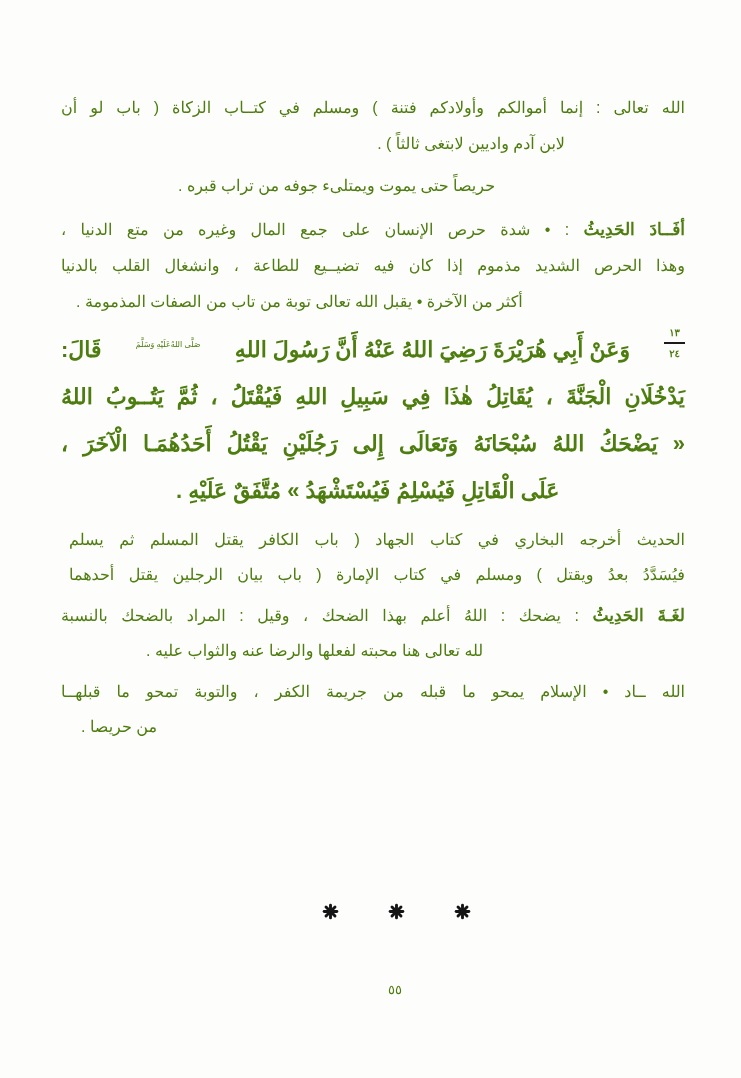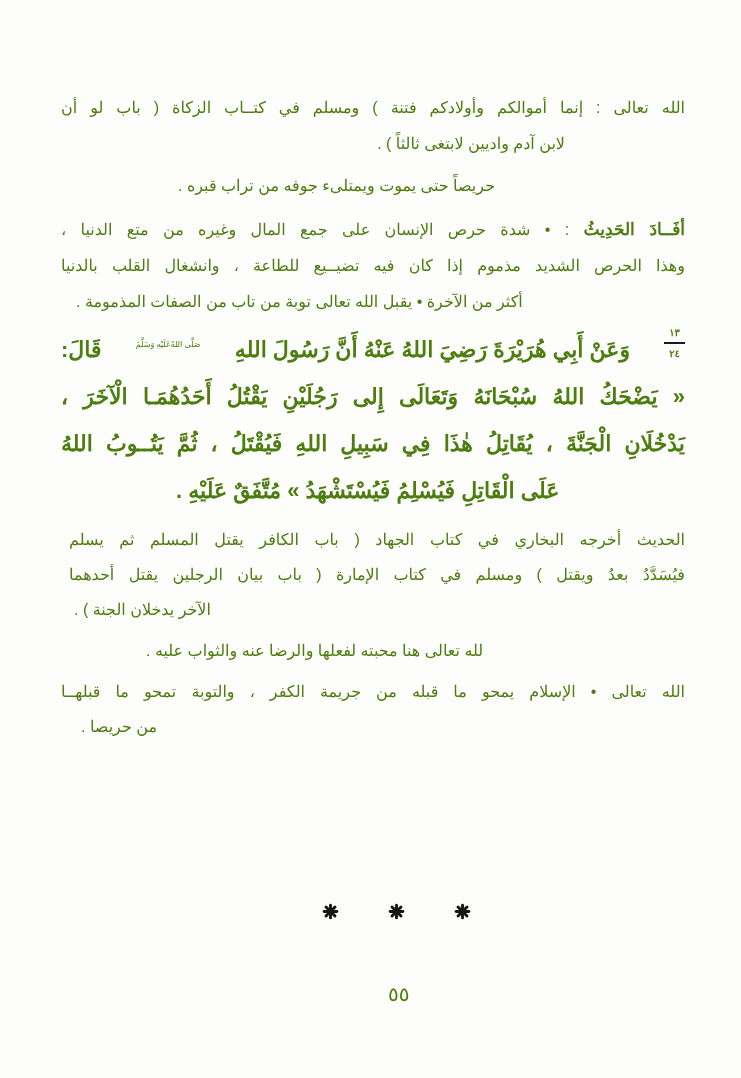--- a/index.html
+++ b/index.html
@@ -69,21 +69,21 @@
   .ornament-separator {
     position:absolute;
     top:903px; left:322px;
     display:flex; gap:49px;
     direction:ltr;
   }
   .asterisk { width:17px; height:17px; }
   .page-number {
     position:absolute;
     top:982px; left:388px;
-    font-size:20px;
+    font-size:13px;
     letter-spacing:3px;
     direction:rtl;
   }
 </style>
 </head>
 <body>
 
 <div class="page">
   <div class="text-column">
 
@@ -108,37 +108,37 @@
           <span class="num-top">١٣</span>
           <span class="num-bottom">٢٤</span>
         </span>
         <span>وَعَنْ أَبِي هُرَيْرَةَ رَضِيَ اللهُ عَنْهُ أَنَّ رَسُولَ اللهِ</span>
         <span class="seal">
           <span>صَلَّى اللهُ</span>
           <span>عَلَيْهِ وَسَلَّمَ</span>
         </span>
         <span>قَالَ:</span>
       </div>
+      <span class="line jline">يَدْخُلَانِ الْجَنَّةَ ، يُقَاتِلُ هٰذَا فِي سَبِيلِ اللهِ فَيُقْتَلُ ، ثُمَّ يَتُــوبُ اللهُ</span>
       <span class="line jline">« يَضْحَكُ اللهُ سُبْحَانَهُ وَتَعَالَى إِلى رَجُلَيْنِ يَقْتُلُ أَحَدُهُمَـا الْآخَرَ ،</span>
-      <span class="line jline">يَدْخُلَانِ الْجَنَّةَ ، يُقَاتِلُ هٰذَا فِي سَبِيلِ اللهِ فَيُقْتَلُ ، ثُمَّ يَتُــوبُ اللهُ</span>
       <span class="line lline" style="margin-left:115px;">عَلَى الْقَاتِلِ فَيُسْلِمُ فَيُسْتَشْهَدُ » مُتَّفَقٌ عَلَيْهِ .</span>
     </div>
 
     <div class="sec sec-takhrij body-text">
       <span class="line jline">الحديث أخرجه البخاري في كتاب الجهاد ( باب الكافر يقتل المسلم ثم يسلم</span>
       <span class="line jline">فيُسَدَّدُ بعدُ ويقتل ) ومسلم في كتاب الإمارة ( باب بيان الرجلين يقتل أحدهما</span>
-      <span class="line lline" style="margin-left:5px;">الآخر يدخلان الجنة ) .</span>
     </div>
 
     <div class="sec sec-lugha2 body-text">
+      <span class="line jline"><span class="heading">لغَـةَ الحَدِيثُ</span> <span>: يضحك : اللهُ أعلم بهذا الضحك ، وقيل : المراد بالضحك بالنسبة</span></span>
       <span class="line lline" style="margin-left:85px;">لله تعالى هنا محبته لفعلها والرضا عنه والثواب عليه .</span>
     </div>
 
     <div class="sec sec-afada2 body-text">
-      <span class="line jline">الله تعالى • الإسلام يمحو ما قبله من جريمة الكفر ، والتوبة تمحو ما قبلهــا</span>
+      <span class="line jline">الله ــاد • الإسلام يمحو ما قبله من جريمة الكفر ، والتوبة تمحو ما قبلهــا</span>
       <span class="line lline" style="margin-left:20px;">من حريصا .</span>
     </div>
 
   </div>
 
   <div class="ornament-separator">
     <svg class="asterisk" viewBox="-10 -10 20 20">
       <g stroke="#151515" stroke-width="3.4" stroke-linecap="round">
         <line x1="0" y1="-7.5" x2="0" y2="7.5"></line>
           <line x1="-7.5" y1="0" x2="7.5" y2="0"></line>

